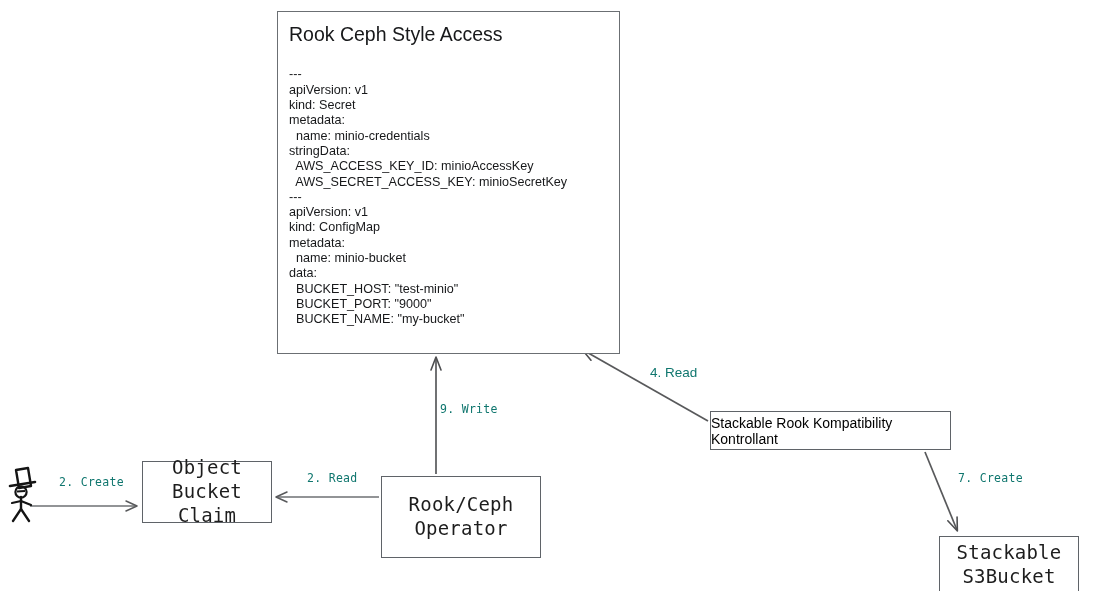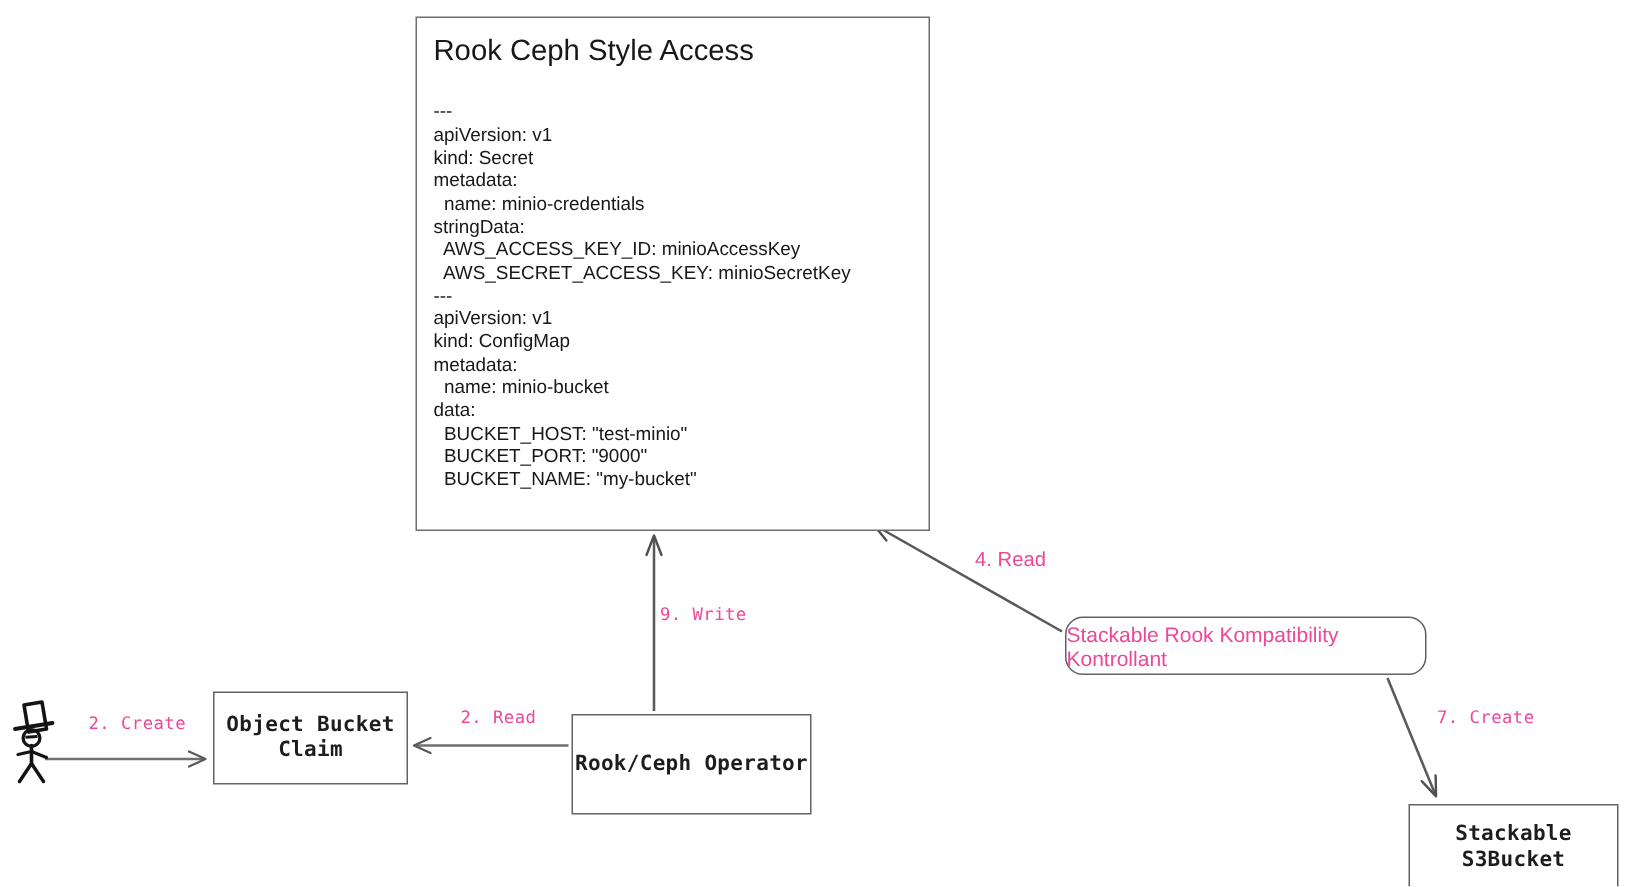--- a/index.html
+++ b/index.html
@@ -23,33 +23,31 @@
     position: absolute;
     box-sizing: border-box;
     background: #ffffff;
     border: 1.6px solid #5f6368;
     display: flex;
     align-items: center;
     justify-content: center;
   }
   .node.mono {
     font-family: "DejaVu Sans Mono", "Liberation Mono", monospace;
-    font-size: 14px;
+    font-size: 19px;
     line-height: 1.25;
     letter-spacing: 0.2px;
     text-align: center;
     white-space: pre-line;
     color: #1d1d1d;
-    font-weight: bold;
   }
   .node.sans {
     font-family: "Liberation Sans", sans-serif;
     font-size: 14px;
-    color: #ec4899;
-    border-radius: 12px;
+    color: #000000;
   }
 
   
   #yaml-panel {
     position: absolute;
     left: 277px;
     top: 11px;
     width: 343px;
     height: 343px;
     box-sizing: border-box;
@@ -71,21 +69,21 @@
     font-size: 12.6px;
     line-height: 15.3px;
     color: #17181a;
     white-space: pre;
   }
 
   
   .edge-label {
     position: absolute;
     white-space: nowrap;
-    color: #ec4899;
+    color: #0f766e;
   }
   .edge-label.mono {
     font-family: "DejaVu Sans Mono", "Liberation Mono", monospace;
     font-size: 11.5px;
     letter-spacing: 0.3px;
   }
   .edge-label.sans {
     font-family: "Liberation Sans", sans-serif;
     font-size: 13.5px;
   }
@@ -175,21 +173,21 @@
   name: minio-bucket
 data:
   BUCKET_HOST: "test-minio"
   BUCKET_PORT: "9000"
   BUCKET_NAME: "my-bucket"</div>
   </div>
 
   <div class="node mono" style="left:142px; top:461px; width:130px; height:62px;">Object Bucket
 Claim</div>
 
-  <div class="node mono" style="left:381px; top:476px; width:160px; height:67px;">Rook/Ceph Operator</div>
+  <div class="node mono" style="left:381px; top:476px; width:160px; height:82px;">Rook/Ceph Operator</div>
 
   <div class="node sans" style="left:710px; top:411px; width:241px; height:39px;">Stackable Rook Kompatibility Kontrollant</div>
 
   <div class="node mono" style="left:939px; top:536px; width:140px; height:58px;">Stackable S3Bucket</div>
 
   <div class="edge-label mono" style="left:59px; top:475px;">2. Create</div>
 
   <div class="edge-label mono" style="left:307px; top:471px;">2. Read</div>
 
   <div class="edge-label mono" style="left:440px; top:402px;">9. Write</div>

